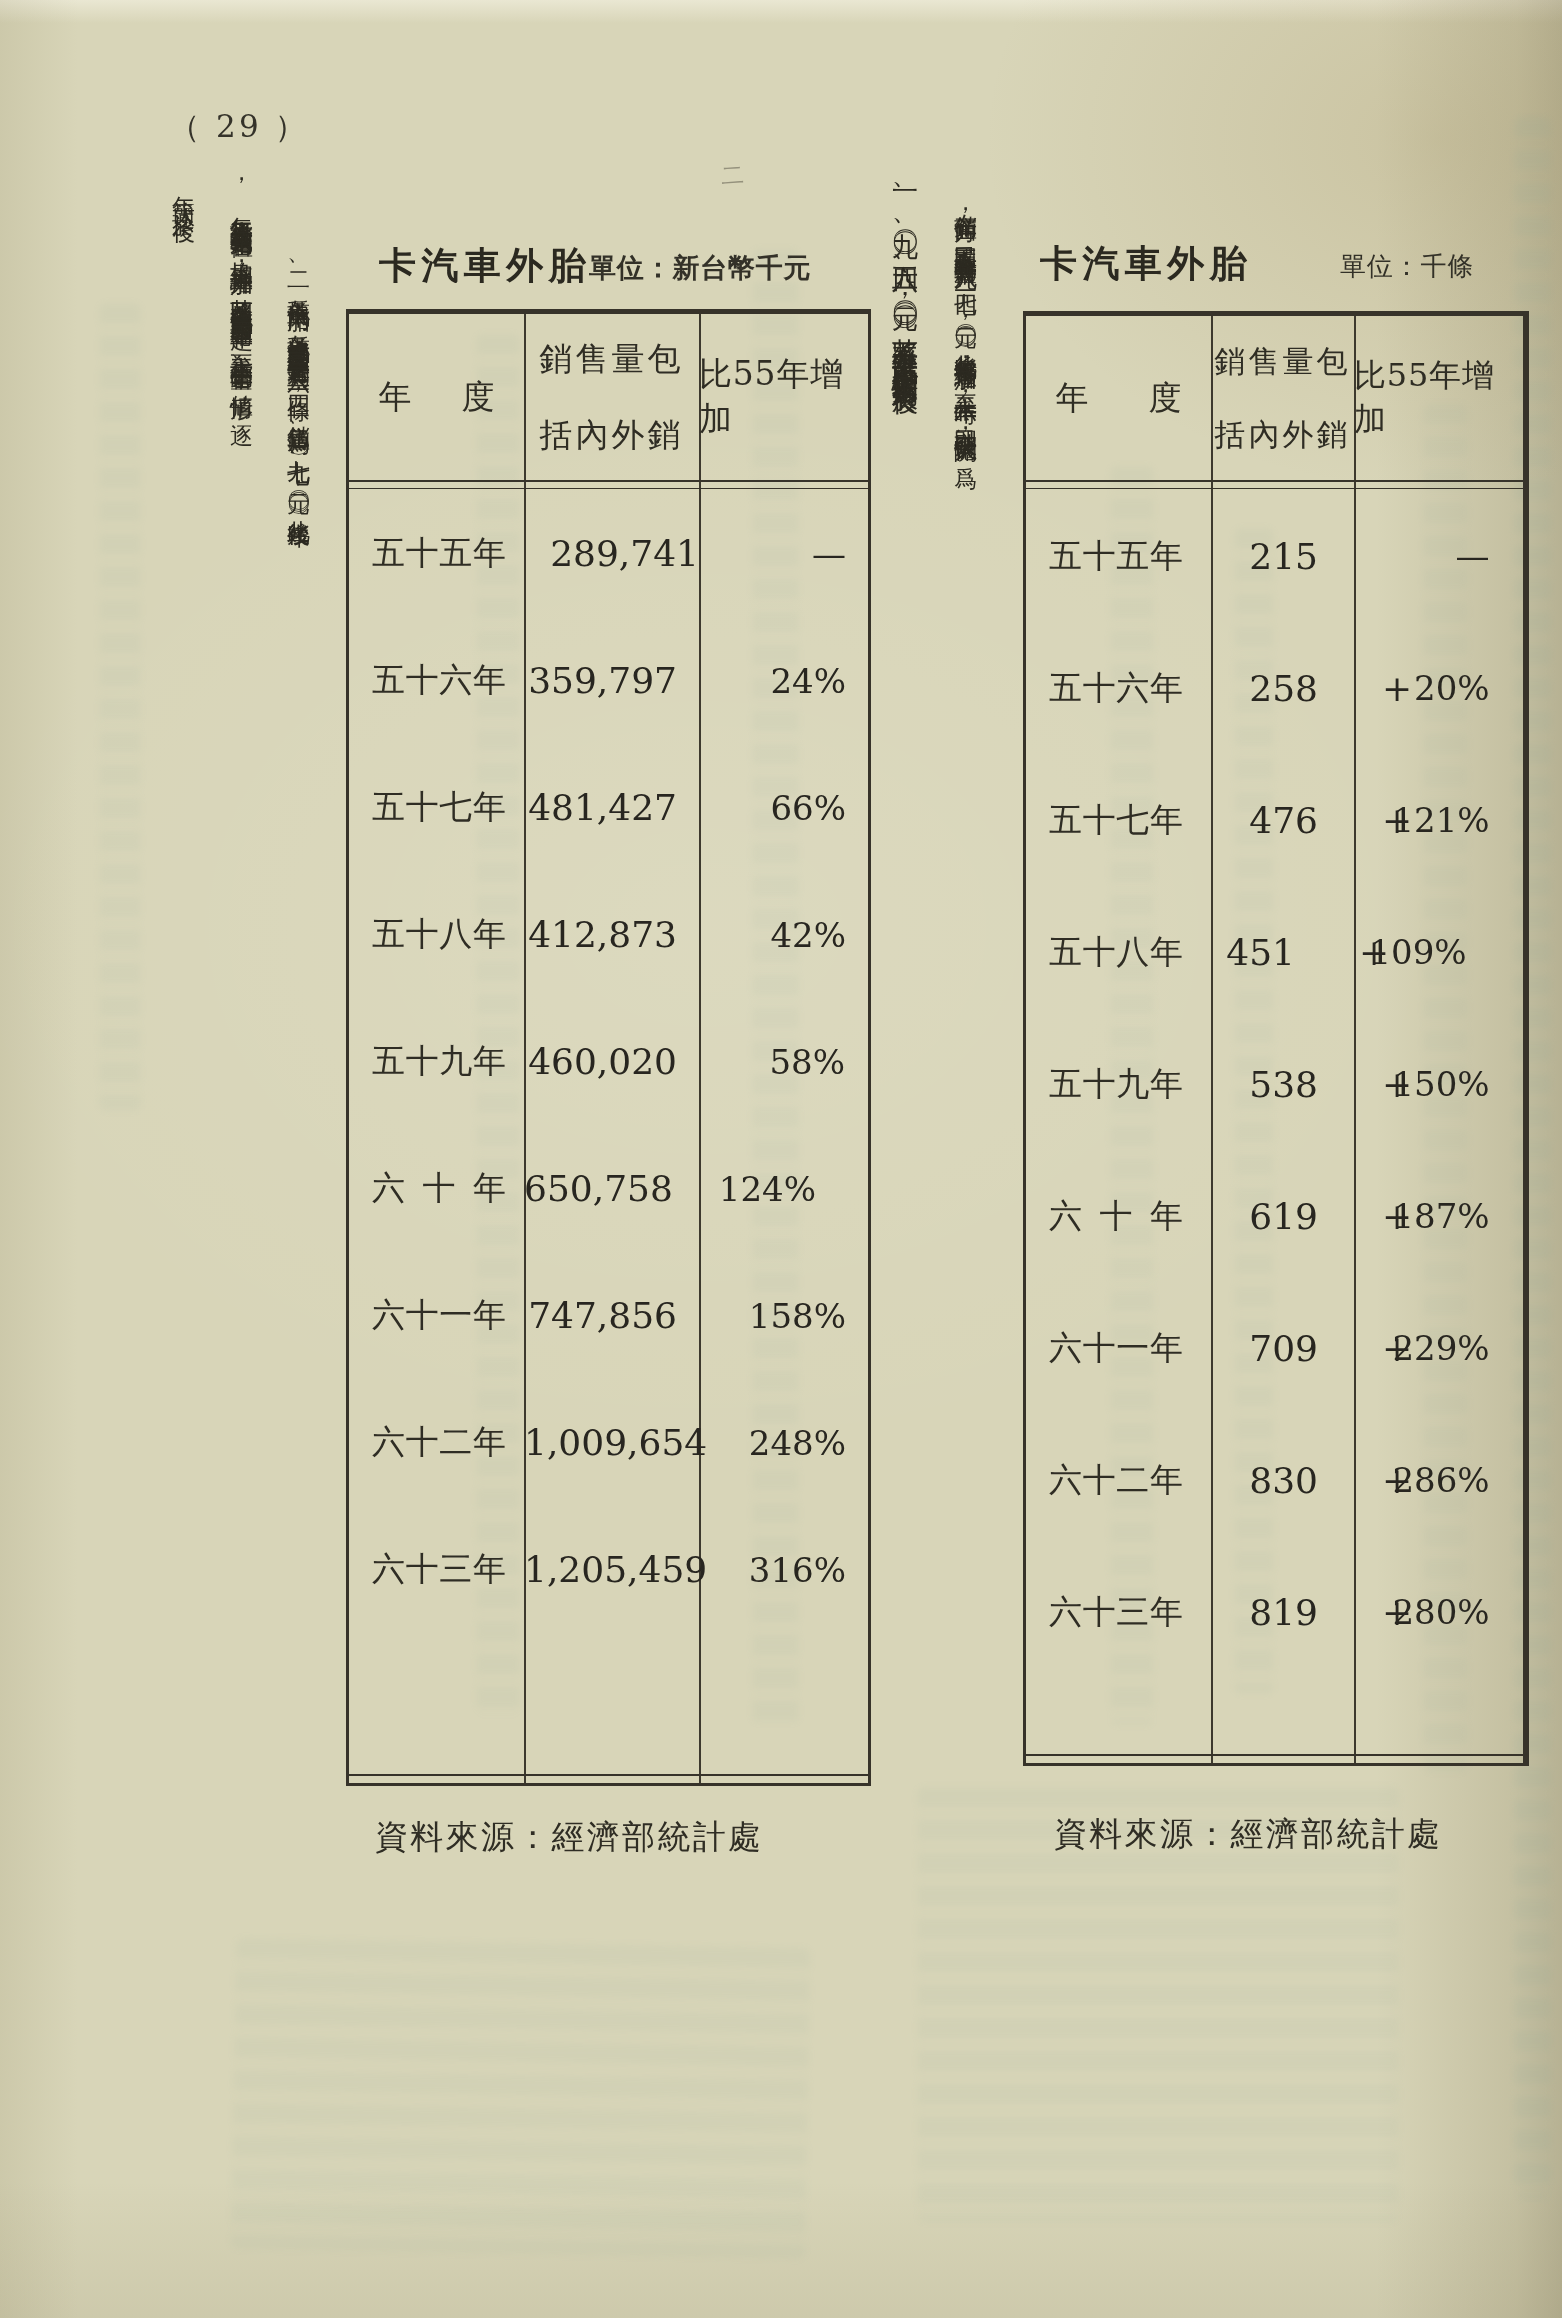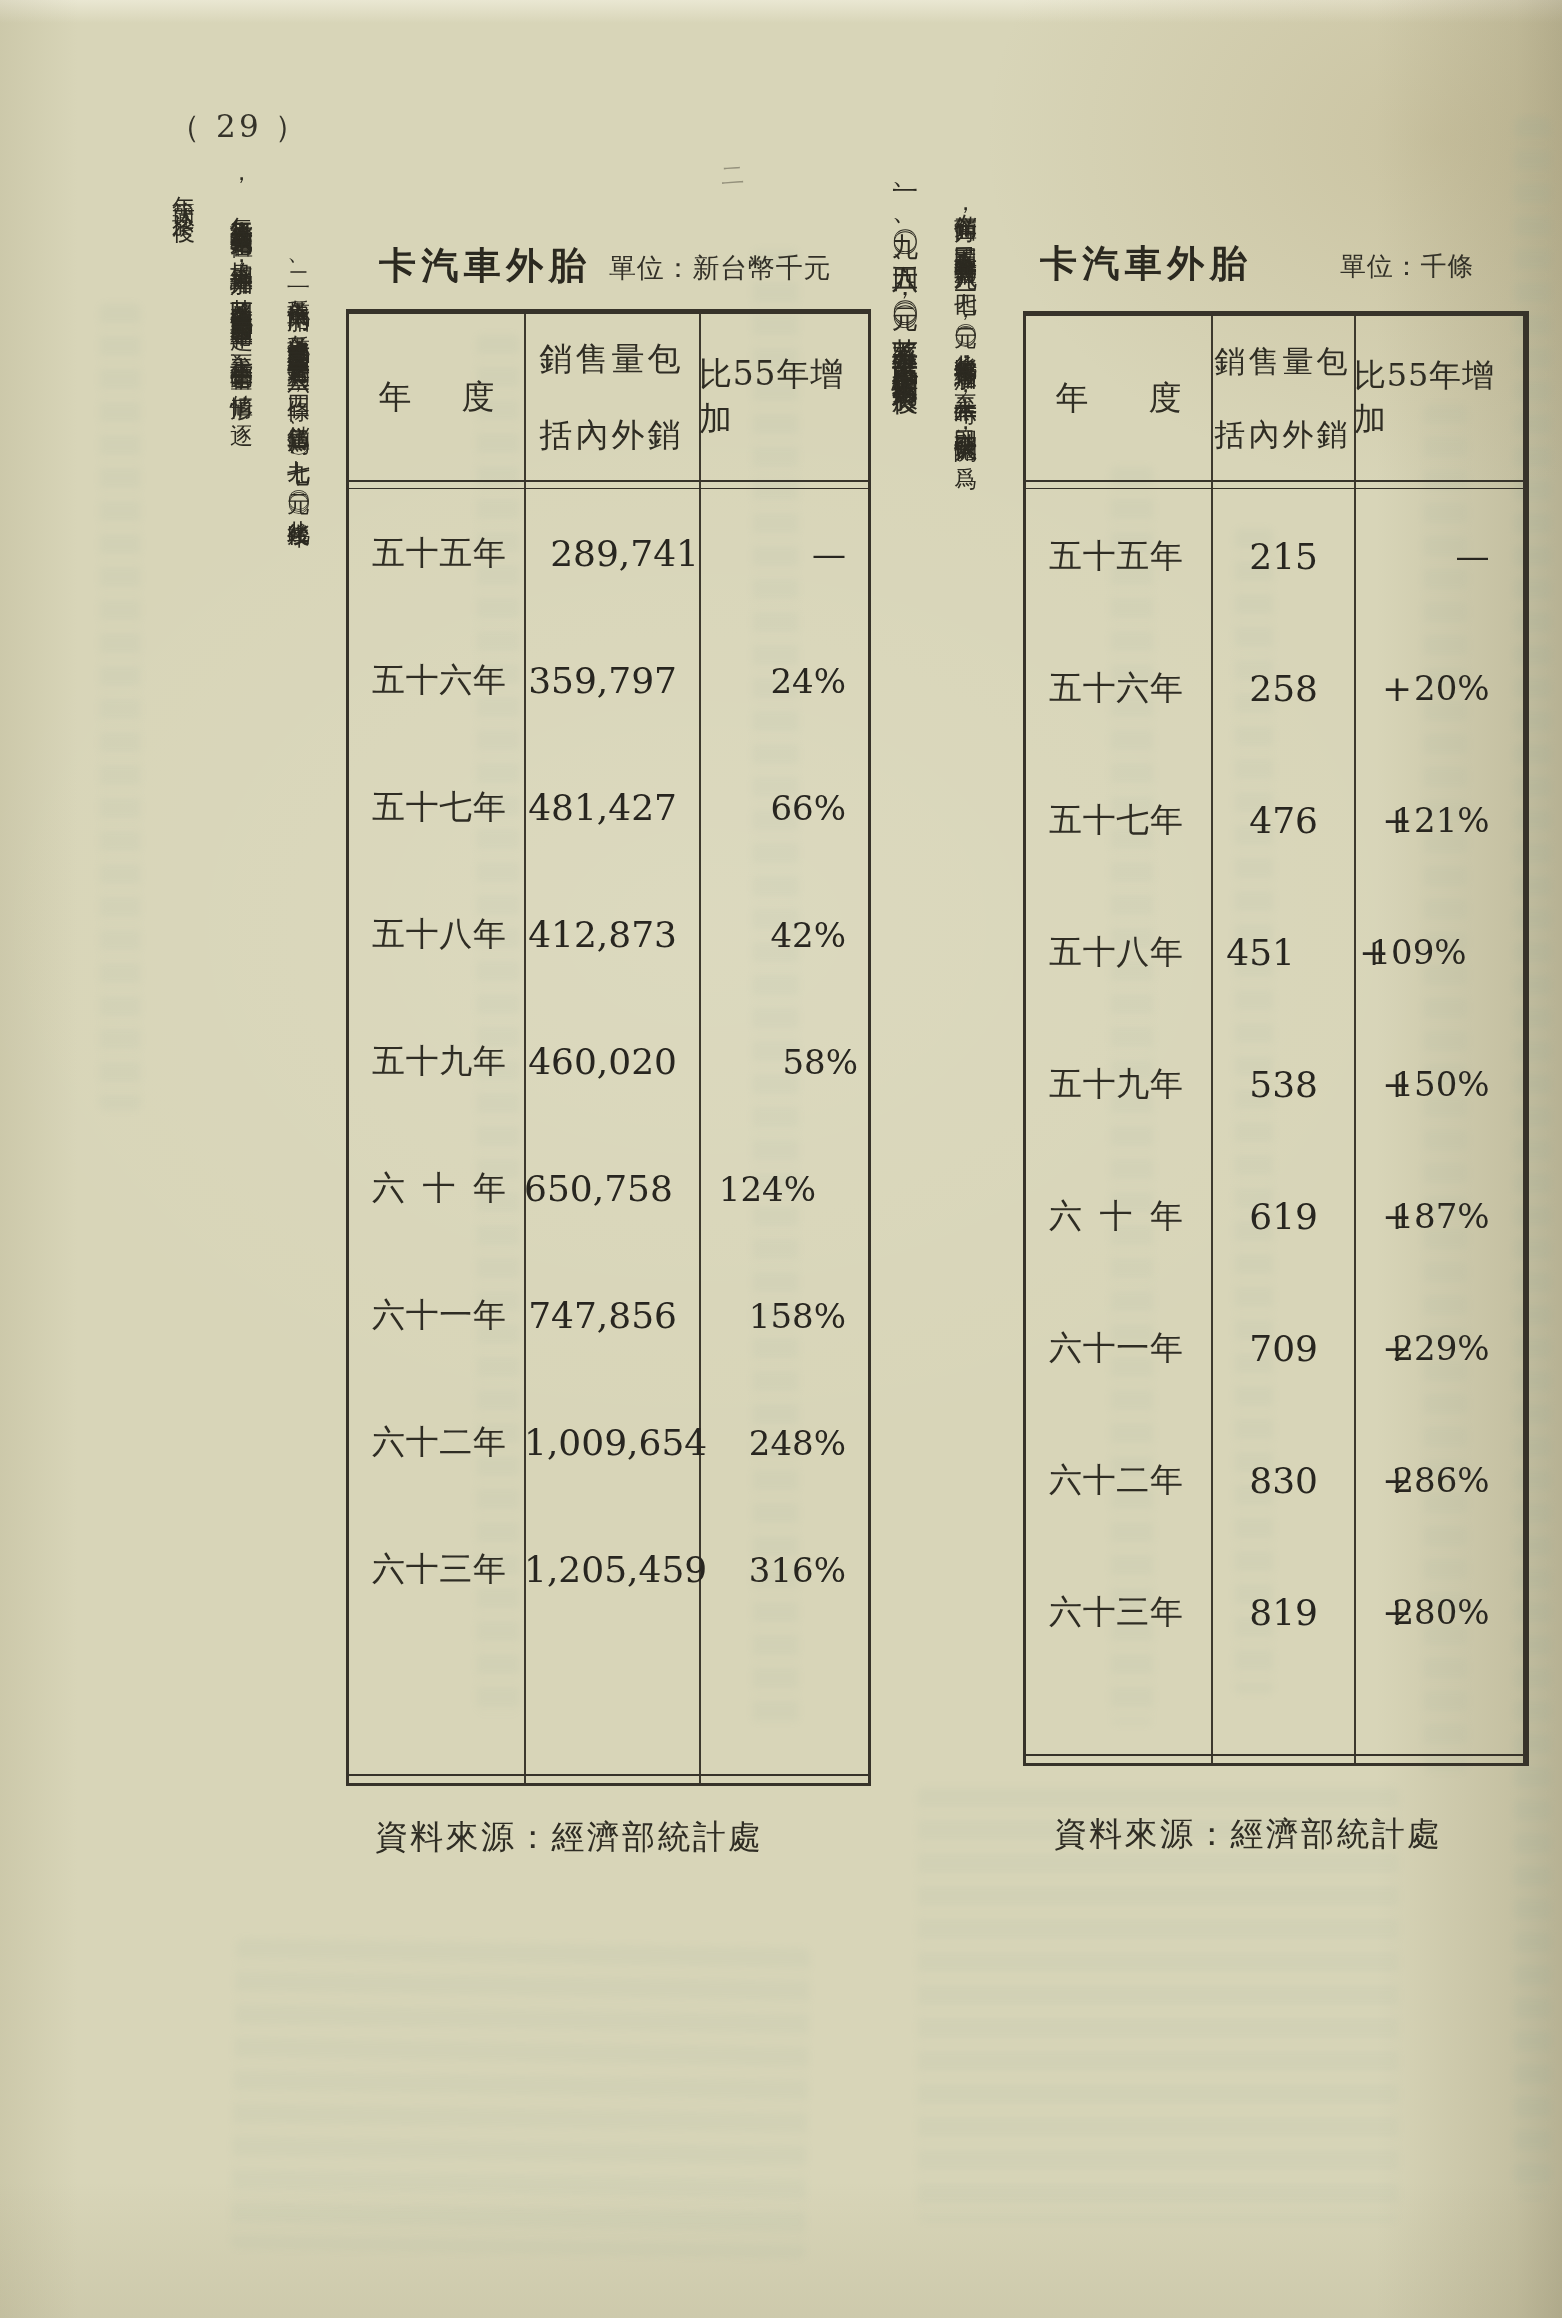--- a/index.html
+++ b/index.html
@@ -72,21 +72,21 @@
   <div class="pencil-mark">二</div>
 
   <div class="vcol small" style="left:287px;top:255px;height:1523px;">二、各種卡汽車內胎：各種卡汽車內胎在民國五十五年之銷售量爲一五六、四一三條，銷售値爲二〇、九七七、〇〇〇元，此後幾年</div>
   <div class="vcol small" style="left:230px;top:174px;height:1554px;">，每年無論是銷售量或是銷售値，均呈直線上升增加，茲將國內各種卡汽車內胎自民國五十五年起，至六十三年止的銷售量、値情形，逐</div>
   <div class="vcol small" style="left:172px;top:177px;height:326px;letter-spacing:6.2px;">年簡述於後：</div>
 
   <div class="vcol small" style="left:954px;top:196px;height:1515px;">在銷値方面，民國五十五年時爲新臺幣二八九、七四一、〇〇〇元，此後每年都有顯著增加，至六十二年時，卽已突破十億大關，爲</div>
   <div class="vcol mid" style="left:892px;top:177px;height:1212px;">一、〇〇九、六五四、〇〇〇元，茲將五十五年以來卡汽車內胎之銷售量情形列表於後：</div>
 
   <div class="table-title" style="left:379px;top:241px;">卡汽車外胎</div>
-  <div class="unit-label" style="left:609px;top:250px;">單位：新台幣千元</div>
+  <div class="unit-label" style="left:589px;top:250px;font-weight:bold;">單位：新台幣千元</div>
 
   <div class="stat-table" style="left:346px;top:309px;width:519px;height:1469px;">
     <div class="vline" style="left:175px;"></div>
     <div class="vline" style="left:350px;"></div>
     <div class="sep-double" style="top:166px;"></div>
     <div class="bottom-thin"></div>
 
     <div class="thead" style="height:166px;">
       <div class="th th-year cell" style="width:175px;">
         <span>年</span>
@@ -118,21 +118,21 @@
         <div class="cell delta-cell" style="width:169px;padding-right:22px;">66%</div>
       </div>
       <div class="trow" style="height:127px;">
         <div class="cell year-cell" style="width:175px;"><span class="jspan">五十八年</span></div>
         <div class="cell value-cell" style="width:175px;padding-right:22px;">412,873</div>
         <div class="cell delta-cell" style="width:169px;padding-right:22px;">42%</div>
       </div>
       <div class="trow" style="height:127px;">
         <div class="cell year-cell" style="width:175px;"><span class="jspan">五十九年</span></div>
         <div class="cell value-cell" style="width:175px;padding-right:22px;">460,020</div>
-        <div class="cell delta-cell" style="width:169px;padding-right:10px;">58%</div>
+        <div class="cell delta-cell" style="width:169px;padding-right:23px;">58%</div>
       </div>
       <div class="trow" style="height:127px;">
         <div class="cell year-cell" style="width:175px;"><span class="jspan">六十年</span></div>
         <div class="cell value-cell" style="width:145px;padding-right:22px;">650,758</div>
         <div class="cell delta-cell" style="width:169px;padding-right:22px;">124%</div>
       </div>
       <div class="trow" style="height:127px;">
         <div class="cell year-cell" style="width:175px;"><span class="jspan">六十一年</span></div>
         <div class="cell value-cell" style="width:175px;padding-right:22px;">747,856</div>
         <div class="cell delta-cell" style="width:169px;padding-right:22px;">158%</div>

